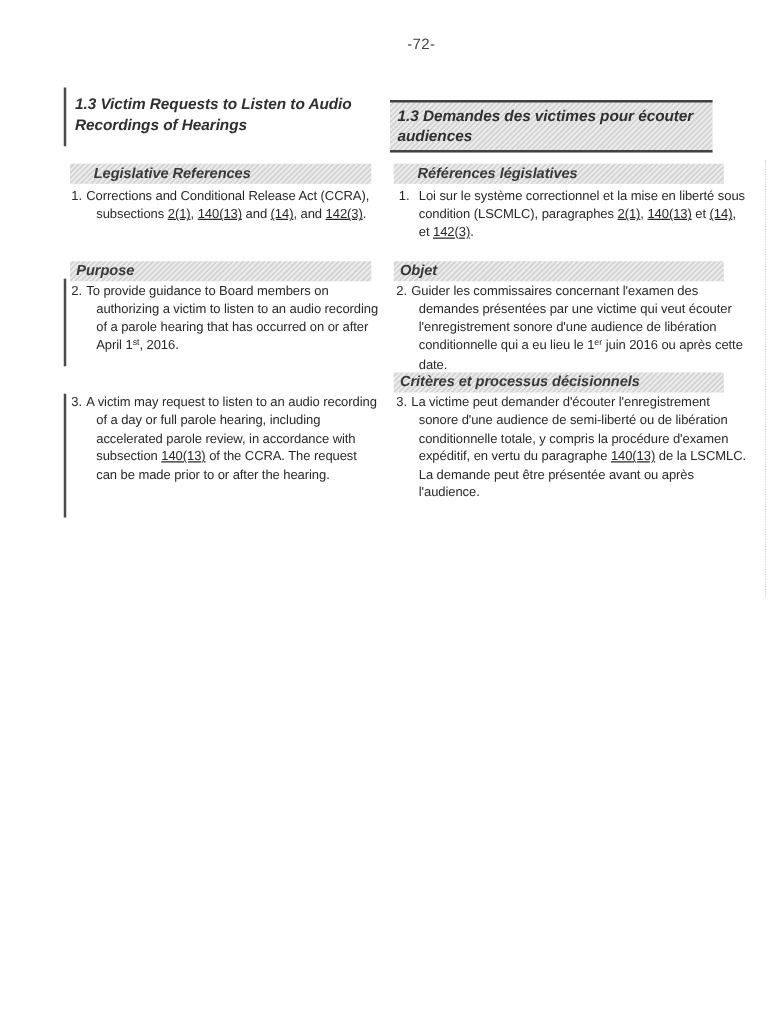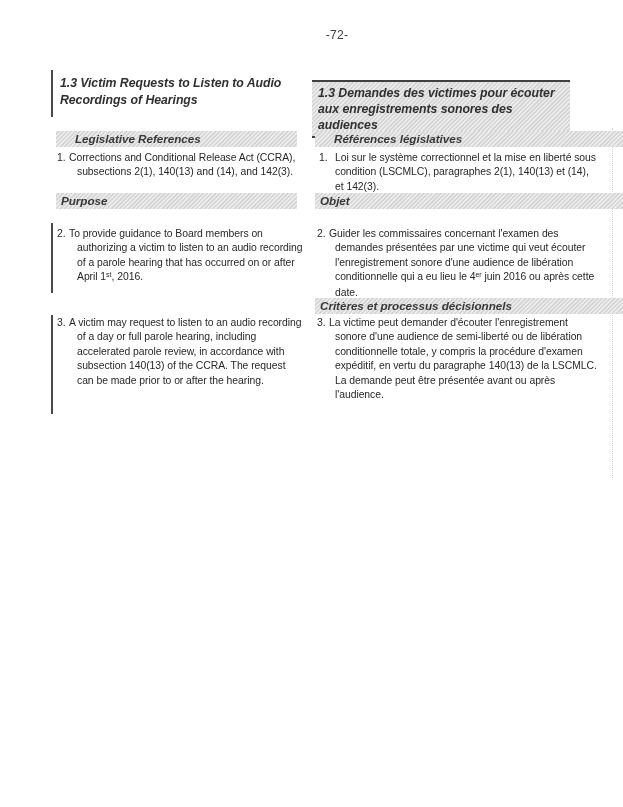--- a/index.html
+++ b/index.html
@@ -38,38 +38,38 @@
     border-top:2px solid #414141;border-bottom:2px solid #414141;
     padding:3px 5px 3px 6px;
   }
 
   .strip{
     position:absolute;left:1px;box-sizing:border-box;
     font-weight:bold;font-style:italic;font-size:11.7px;line-height:13px;color:#383838;
     padding:1px 5px 2px 5px;white-space:nowrap;
   }
   .col-left .strip{width:241px;}
-  .col-right .strip{left:2px;width:308px;}
+  .col-right .strip{left:2px;width:264px;}
   .s1{top:131px;padding-left:19px;}
-  .s2{top:193px;}
+  .s2{top:209px;}
   .s3{top:298px;}
 
   .item{position:absolute;margin:0;box-sizing:border-box;padding-left:22px;text-indent:-8px;}
   .item .num{position:absolute;left:2px;top:0;text-indent:0;}
   .col-left .item{left:0;width:248px;}
   .col-right .item{left:2px;width:284px;padding-left:20px;text-indent:-6px;}
   .col-right .item .num{left:2px;}
   .col-right .item.fr-wide{text-indent:0;}
   .col-right .item.fr-wide .num{left:4px;}
   .i1{top:151px;}
   .i2{top:227px;}
   .i3{top:316px;}
 
   .act{}
-  .ref{}
+  .ref{text-decoration:underline;}
   .sup{font-size:7px;position:relative;top:-3.5px;letter-spacing:0;}
 </style>
 </head>
 <body>
 
 <div class="page">
 
   <div class="pageno">-72-</div>
 
   <div class="bar bar1"></div>
@@ -94,31 +94,30 @@
 
 
     <p class="item i3"><span class="num">3.</span><span>A victim may request to listen to an audio recording of a day or full parole hearing, including accelerated parole review, in accordance with subsection </span><span class="ref">140(13)</span><span> of the CCRA. The request can be made prior to or after the hearing.</span></p>
 
   </div>
 
   <div class="col col-right">
 
     <div class="title title-fr shade">
         <div>1.3 Demandes des victimes pour écouter</div>
-        <div>aux enregistrements sonores des</div>
         <div>audiences</div>
       </div>
 
     <div class="strip shade s1">Références législatives</div>
 
     <p class="item i1 fr-wide"><span class="num">1.</span><span class="act">Loi sur le système correctionnel et la mise en liberté sous condition</span><span> (LSCMLC), paragraphes </span><span class="ref">2(1)</span><span>, </span><span class="ref">140(13)</span><span> et </span><span class="ref">(14)</span><span>, et </span><span class="ref">142(3)</span><span>.</span></p>
 
     <div class="strip shade s2">Objet</div>
 
-    <p class="item i2"><span class="num">2.</span><span>Guider les commissaires concernant l'examen des demandes présentées par une victime qui veut écouter l'enregistrement sonore d'une audience de libération conditionnelle qui a eu lieu le 4</span><span class="sup">er</span><span> juin 2016 ou après cette date.</span></p>
+    <p class="item i2"><span class="num">2.</span><span>Guider les commissaires concernant l'examen des demandes présentées par une victime qui veut écouter l'enregistrement sonore d'une audience de libération conditionnelle qui a eu lieu le 1</span><span class="sup">er</span><span> juin 2016 ou après cette date.</span></p>
 
     <div class="strip shade s3">Critères et processus décisionnels</div>
 
     <p class="item i3"><span class="num">3.</span><span>La victime peut demander d'écouter l'enregistrement sonore d'une audience de semi-liberté ou de libération conditionnelle totale, y compris la procédure d'examen expéditif, en vertu du paragraphe </span><span class="ref">140(13)</span><span> de la LSCMLC. La demande peut être présentée avant ou après l'audience.</span></p>
 
   </div>
 
 </div>
 
 </body></html>

